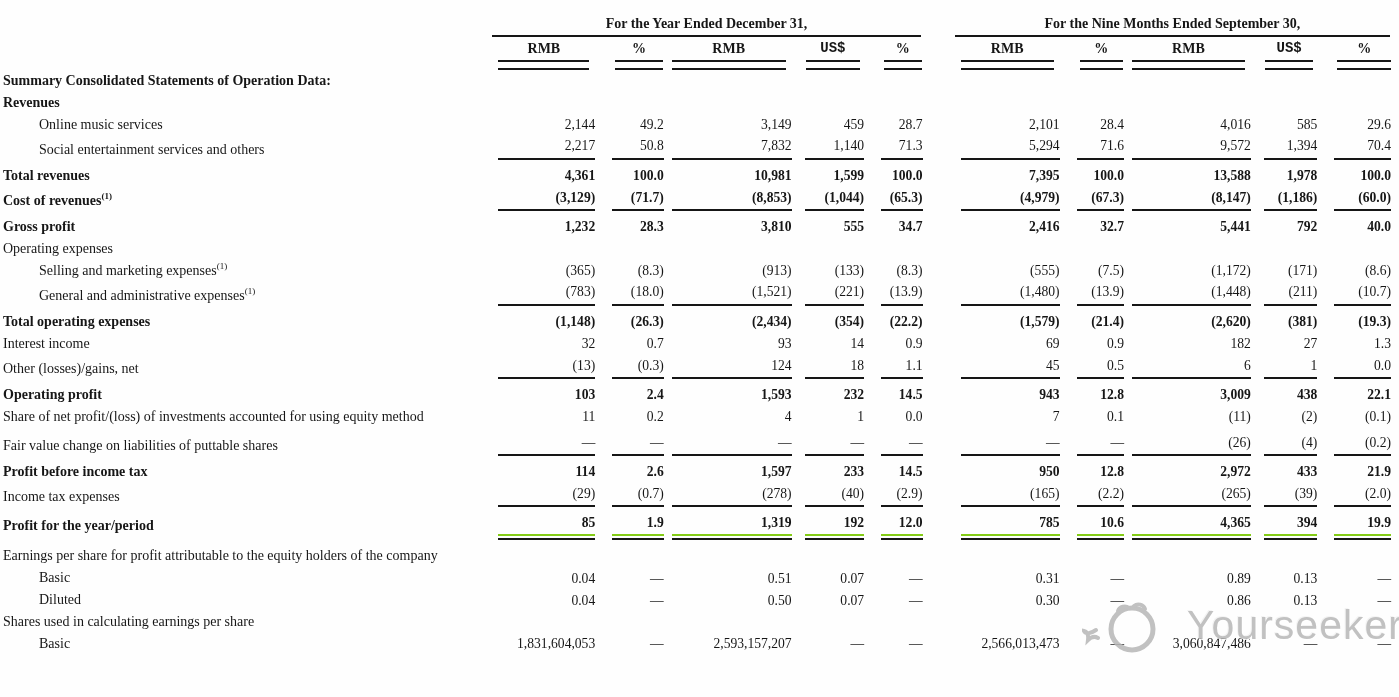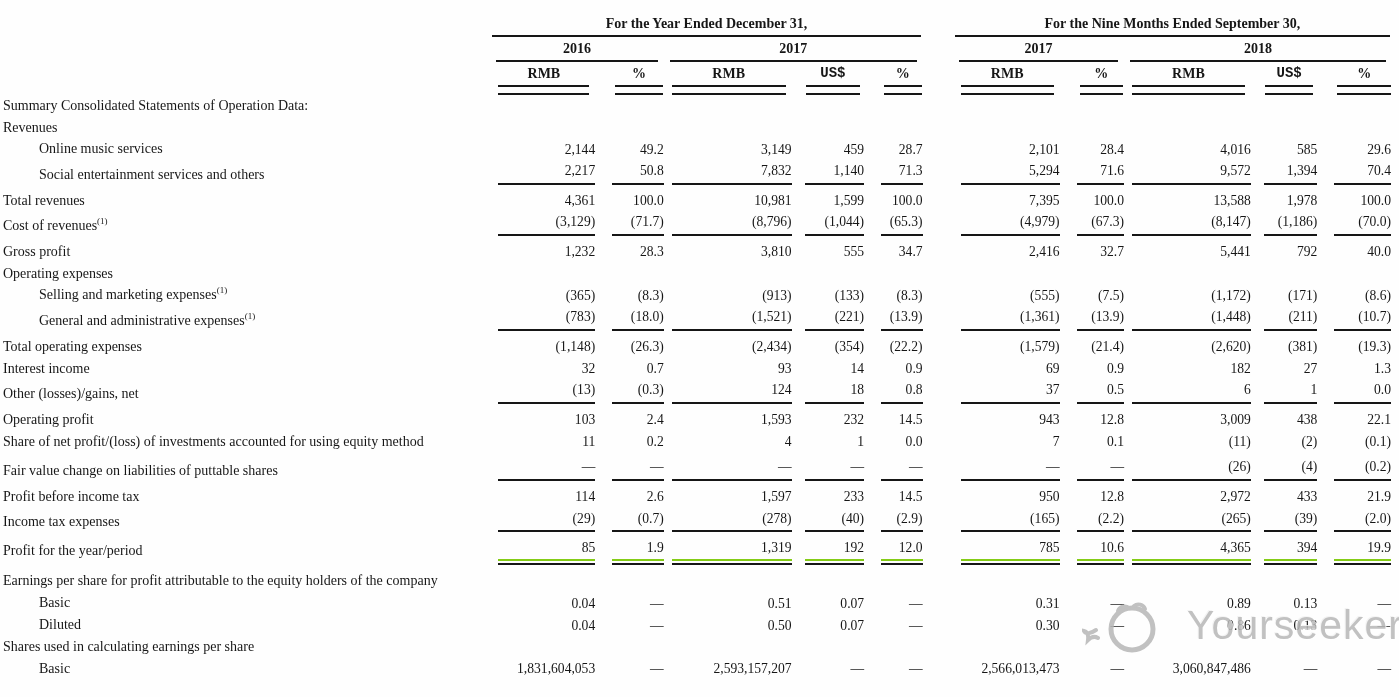--- a/index.html
+++ b/index.html
@@ -22,21 +22,21 @@
   
   .lbl{text-align:left;padding-left:2px;padding-right:6px;}
   .ind{padding-left:38px;}
   .wrap{padding-left:28px;text-indent:-26px;padding-right:22px;}
   .num{text-align:right;font-size:13.6px;}
   .num .v{margin-left:12px;}
   .c1 .v,.c3 .v,.c6 .v,.c8 .v{margin-left:8px;}
   .c2 .v,.c5 .v,.c7 .v,.c10 .v{margin-left:17px;}
   .c4 .v,.c9 .v{margin-left:13px;}
   .c10 .v{margin-right:1px;}
-  tr.b{font-weight:normal;}
+  tr.b{font-weight:bold;}
   tr.r1 .num .v{border-bottom:2px solid #161616;padding-bottom:2px;}
   tr.r2 .num .v{border-bottom:2px solid #84cc16;padding-bottom:2px;position:relative;}
   tr.r2 .num .v::after{content:"";position:absolute;left:0;right:0;bottom:-6px;border-bottom:2.5px solid #161616;}
   tr.sp td{padding-top:5px;}
   tr.sp2 td{padding-top:9px;}
   
   .wm{position:absolute;left:1082px;top:596px;display:flex;align-items:center;gap:21px;
       color:#b7b7b7;opacity:.85;font-family:"Liberation Sans","DejaVu Sans",sans-serif;
       font-size:41px;font-weight:400;letter-spacing:1px;
       text-shadow:1px 1px 0 #ffffff,-1px -1px 0 #f2f2f2;pointer-events:none;}
@@ -67,36 +67,20 @@
         <td colspan="5">
           <div class="grp-t">For the Year Ended December 31,</div>
         </td>
         <td></td>
         <td colspan="5">
           <div class="grp-t">For the Nine Months Ended September 30,</div>
         </td>
       </tr>
       <tr>
         <td class="lbl"></td>
-        <td colspan="2">
-            <div class="yr">2016</div>
-          </td>
-        <td colspan="3">
-            <div class="yr">2017</div>
-          </td>
-        <td></td>
-        <td colspan="2">
-            <div class="yr">2017</div>
-          </td>
-        <td colspan="3">
-            <div class="yr">2018</div>
-          </td>
-      </tr>
-      <tr>
-        <td class="lbl"></td>
         <td class="u-rmb">
             <div class="un">RMB</div>
           </td>
         <td class="u-pct">
             <div class="un">%</div>
           </td>
         <td class="u-rmb">
             <div class="un">RMB</div>
           </td>
         <td class="u-usd">
@@ -330,21 +314,21 @@
         </tr>
         <tr class="b r1">
           <td class="lbl">Cost of revenues<sup>(1)</sup></td>
           <td class="num c1">
             <div class="v">(3,129)</div>
           </td>
           <td class="num c2">
             <div class="v">(71.7)</div>
           </td>
           <td class="num c3">
-            <div class="v">(8,796)</div>
+            <div class="v">(8,853)</div>
           </td>
           <td class="num c4">
             <div class="v">(1,044)</div>
           </td>
           <td class="num c5">
             <div class="v">(65.3)</div>
           </td>
           <td></td>
           <td class="num c6">
             <div class="v">(4,979)</div>
@@ -352,21 +336,21 @@
           <td class="num c7">
             <div class="v">(67.3)</div>
           </td>
           <td class="num c8">
             <div class="v">(8,147)</div>
           </td>
           <td class="num c9">
             <div class="v">(1,186)</div>
           </td>
           <td class="num c10">
-            <div class="v">(70.0)</div>
+            <div class="v">(60.0)</div>
           </td>
         </tr>
         <tr class="b sp">
           <td class="lbl">Gross profit</td>
           <td class="num c1">
             <div class="v">1,232</div>
           </td>
           <td class="num c2">
             <div class="v">28.3</div>
           </td>
@@ -476,21 +460,21 @@
             <div class="v">(1,521)</div>
           </td>
           <td class="num c4">
             <div class="v">(221)</div>
           </td>
           <td class="num c5">
             <div class="v">(13.9)</div>
           </td>
           <td></td>
           <td class="num c6">
-            <div class="v">(1,361)</div>
+            <div class="v">(1,480)</div>
           </td>
           <td class="num c7">
             <div class="v">(13.9)</div>
           </td>
           <td class="num c8">
             <div class="v">(1,448)</div>
           </td>
           <td class="num c9">
             <div class="v">(211)</div>
           </td>
@@ -574,25 +558,25 @@
           <td class="num c2">
             <div class="v">(0.3)</div>
           </td>
           <td class="num c3">
             <div class="v">124</div>
           </td>
           <td class="num c4">
             <div class="v">18</div>
           </td>
           <td class="num c5">
-            <div class="v">0.8</div>
-          </td>
-          <td></td>
-          <td class="num c6">
-            <div class="v">37</div>
+            <div class="v">1.1</div>
+          </td>
+          <td></td>
+          <td class="num c6">
+            <div class="v">45</div>
           </td>
           <td class="num c7">
             <div class="v">0.5</div>
           </td>
           <td class="num c8">
             <div class="v">6</div>
           </td>
           <td class="num c9">
             <div class="v">1</div>
           </td>

